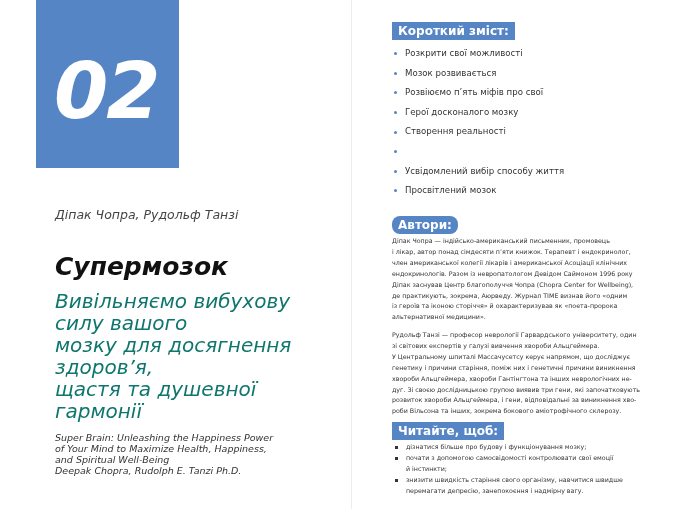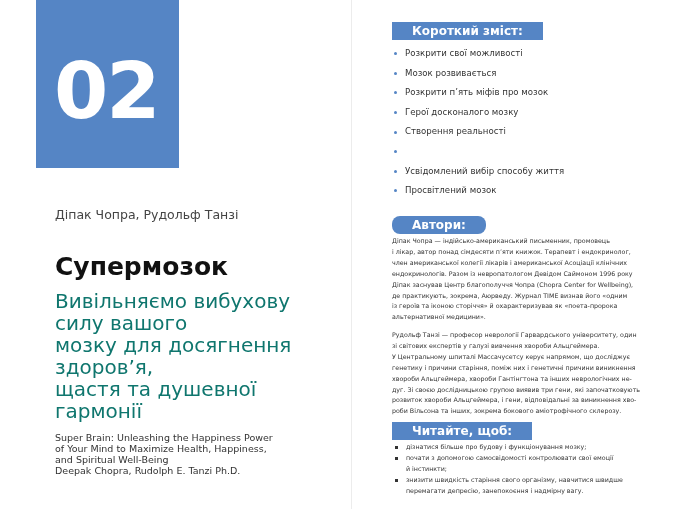--- a/index.html
+++ b/index.html
@@ -1,33 +1,33 @@
 <!DOCTYPE html>
 <html><head>
 <meta charset="utf-8">
 <style>
   * { margin: 0; padding: 0; box-sizing: border-box; }
   html, body { width: 700px; height: 509px; background: #ffffff; overflow: hidden; }
   body { font-family: "DejaVu Sans", "Liberation Sans", sans-serif; color: #222; position: relative; }
 
-  .page-left { position: absolute; left: 0; top: 0; width: 352px; height: 406px; background: #ffffff; }
+  .page-left { position: absolute; left: 0; top: 0; width: 352px; height: 406px; background: #ffffff; font-style: italic; }
   .page-right { position: absolute; left: 352px; top: 0; width: 348px; height: 509px; background: #ffffff; }
   .spine { position: absolute; left: 351px; top: 0; width: 1px; height: 509px; background: #ececec; }
 
   .number-block { position: absolute; left: 36px; top: 0; width: 143px; height: 168px; background: #5585c5; }
   .number-text { position: absolute; left: 18px; top: 52px; font-family: "DejaVu Sans", sans-serif; font-weight: bold; font-size: 78px; line-height: 1; color: #ffffff; letter-spacing: -2px; }
 
   .authors-ua { position: absolute; left: 55px; top: 207px; font-size: 12.5px; color: #444; font-family: "DejaVu Sans", sans-serif; }
   .title { position: absolute; left: 55px; top: 252px; font-size: 25px; font-weight: bold; color: #111; font-family: "DejaVu Sans", sans-serif; }
   .subtitle { position: absolute; left: 55px; top: 290px; width: 270px; font-size: 20px; line-height: 22px; color: #0f766e; font-family: "DejaVu Sans", sans-serif; }
 
   .orig { position: absolute; left: 55px; top: 432px; width: 260px; font-size: 9.5px; line-height: 11px; color: #333; font-family: "DejaVu Sans", sans-serif; }
   .orig div { white-space: nowrap; }
 
-  .section-label { position: absolute; left: 392px; height: 18px; padding: 0 20px; background: #5585c5; color: #ffffff; font-weight: bold; font-size: 12px; line-height: 18px; font-family: "DejaVu Sans", sans-serif; white-space: nowrap; }
+  .section-label { position: absolute; left: 392px; height: 18px; padding: 0 6px; background: #5585c5; color: #ffffff; font-weight: bold; font-size: 12px; line-height: 18px; font-family: "DejaVu Sans", sans-serif; white-space: nowrap; }
 
   .contents-list { position: absolute; left: 392px; top: 44px; list-style: none; }
   .contents-list li { height: 19.6px; font-size: 8.6px; line-height: 19.6px; color: #333; white-space: nowrap; display: flex; align-items: center; }
   .bullet { display: inline-block; width: 3px; height: 3px; background: #5585c5; border-radius: 50%; margin-right: 8px; margin-left: 2px; }
 
   .para { position: absolute; left: 392px; width: 300px; font-size: 6.3px; line-height: 10.9px; color: #333; font-family: "DejaVu Sans", sans-serif; }
   .para div { white-space: nowrap; }
 
   .read-list { position: absolute; left: 392px; top: 442px; list-style: none; width: 300px; }
   .read-list li { position: relative; padding-left: 14px; font-size: 6.3px; line-height: 10.9px; color: #333; }
@@ -65,21 +65,21 @@
   <li>
       <span class="bullet"></span>
       <span>Розкрити свої можливості</span>
     </li>
   <li>
       <span class="bullet"></span>
       <span>Мозок розвивається</span>
     </li>
   <li>
       <span class="bullet"></span>
-      <span>Розкрити п’ять міфів про мозок</span>
+      <span>Розвіюємо п’ять міфів про свої</span>
     </li>
   <li>
       <span class="bullet"></span>
       <span>Герої досконалого мозку</span>
     </li>
   <li>
       <span class="bullet"></span>
       <span>Створення реальності</span>
     </li>
   <li>

